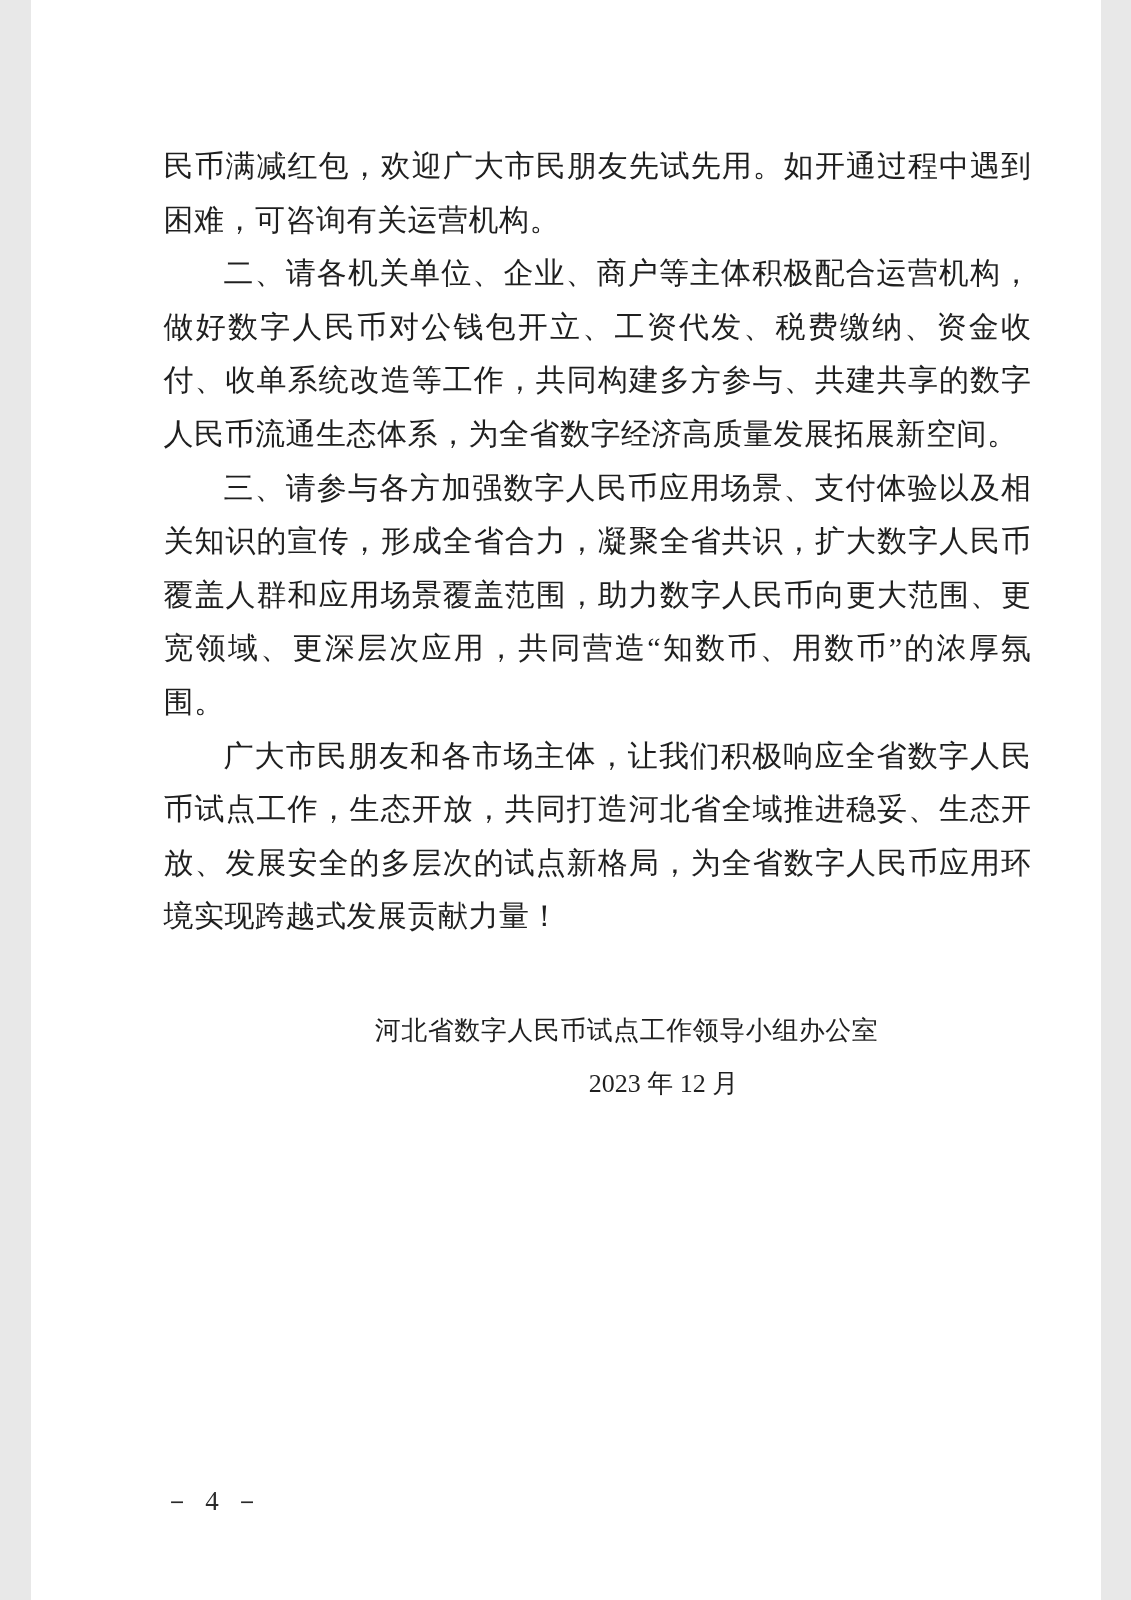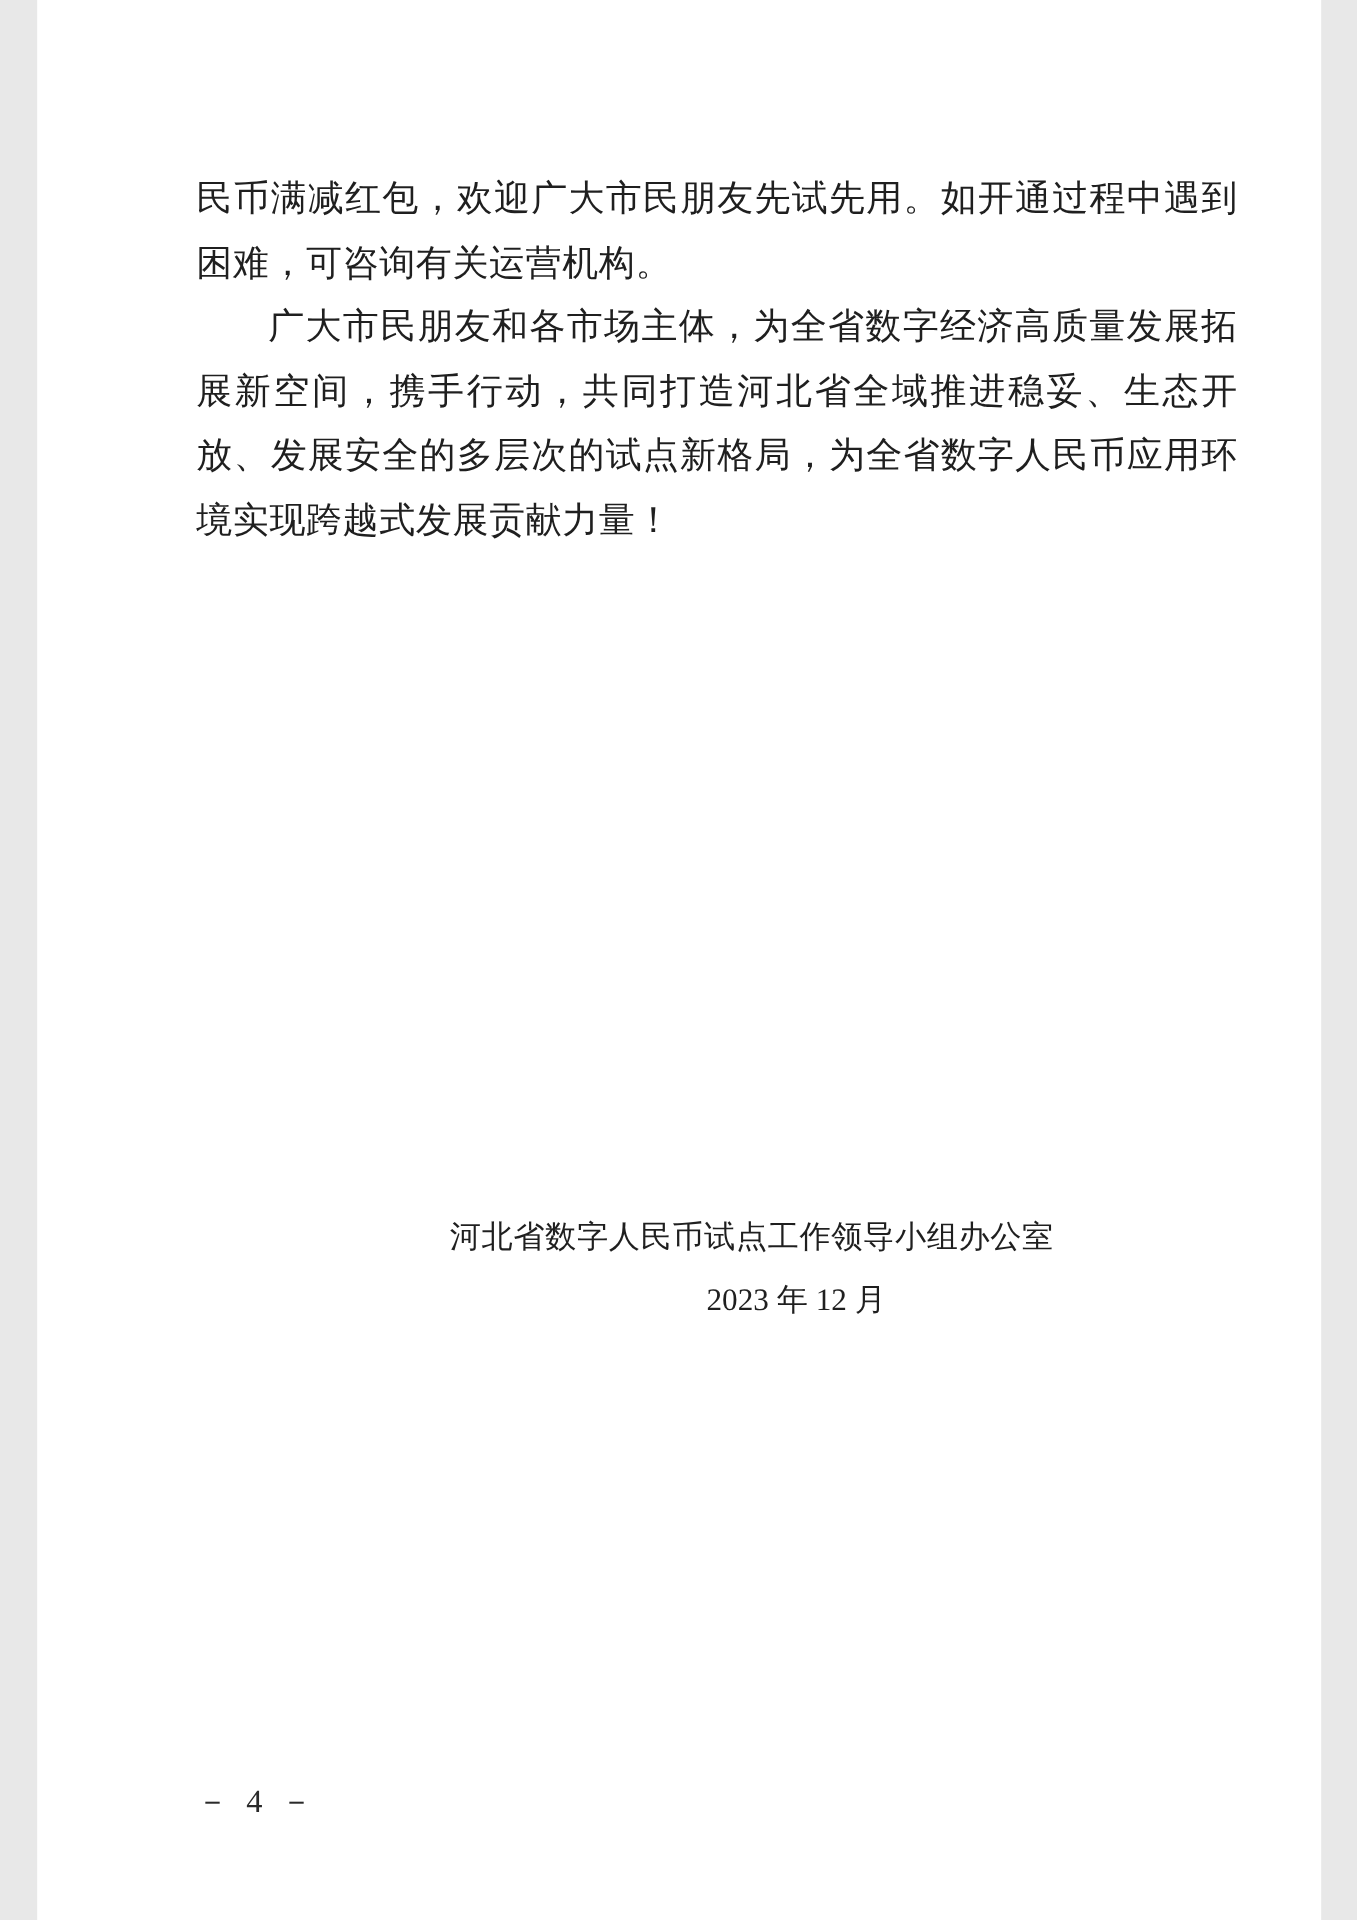--- a/index.html
+++ b/index.html
@@ -56,21 +56,23 @@
     color: #2a2a2a;
   }
 </style>
 </head>
 <body>
 
 <div class="page">
 
   <div class="body-text">
     <p>民币满减红包，欢迎广大市民朋友先试先用。如开通过程中遇到困难，可咨询有关运营机构。</p>
-    <p class="indent">广大市民朋友和各市场主体，为全省数字经济高质量发展拓展新空间，携手行动，共同打造河北省全域推进稳妥、生态开放、发展安全的多层次的试点新格局，为全省数字人民币应用环境实现跨越式发展贡献力量！</p>
+    <p class="indent">二、请各机关单位、企业、商户等主体积极配合运营机构，做好数字人民币对公钱包开立、工资代发、税费缴纳、资金收付、收单系统改造等工作，共同构建多方参与、共建共享的数字人民币流通生态体系，为全省数字经济高质量发展拓展新空间。</p>
+    <p class="indent">三、请参与各方加强数字人民币应用场景、支付体验以及相关知识的宣传，形成全省合力，凝聚全省共识，扩大数字人民币覆盖人群和应用场景覆盖范围，助力数字人民币向更大范围、更宽领域、更深层次应用，共同营造“知数币、用数币”的浓厚氛围。</p>
+    <p class="indent">广大市民朋友和各市场主体，让我们积极响应全省数字人民币试点工作，生态开放，共同打造河北省全域推进稳妥、生态开放、发展安全的多层次的试点新格局，为全省数字人民币应用环境实现跨越式发展贡献力量！</p>
   </div>
 
   <div class="signature-line">河北省数字人民币试点工作领导小组办公室</div>
 
   <div class="date-line">2023 年 12 月</div>
 
   <div class="page-number">－ 4 －</div>
 
 </div>
 

